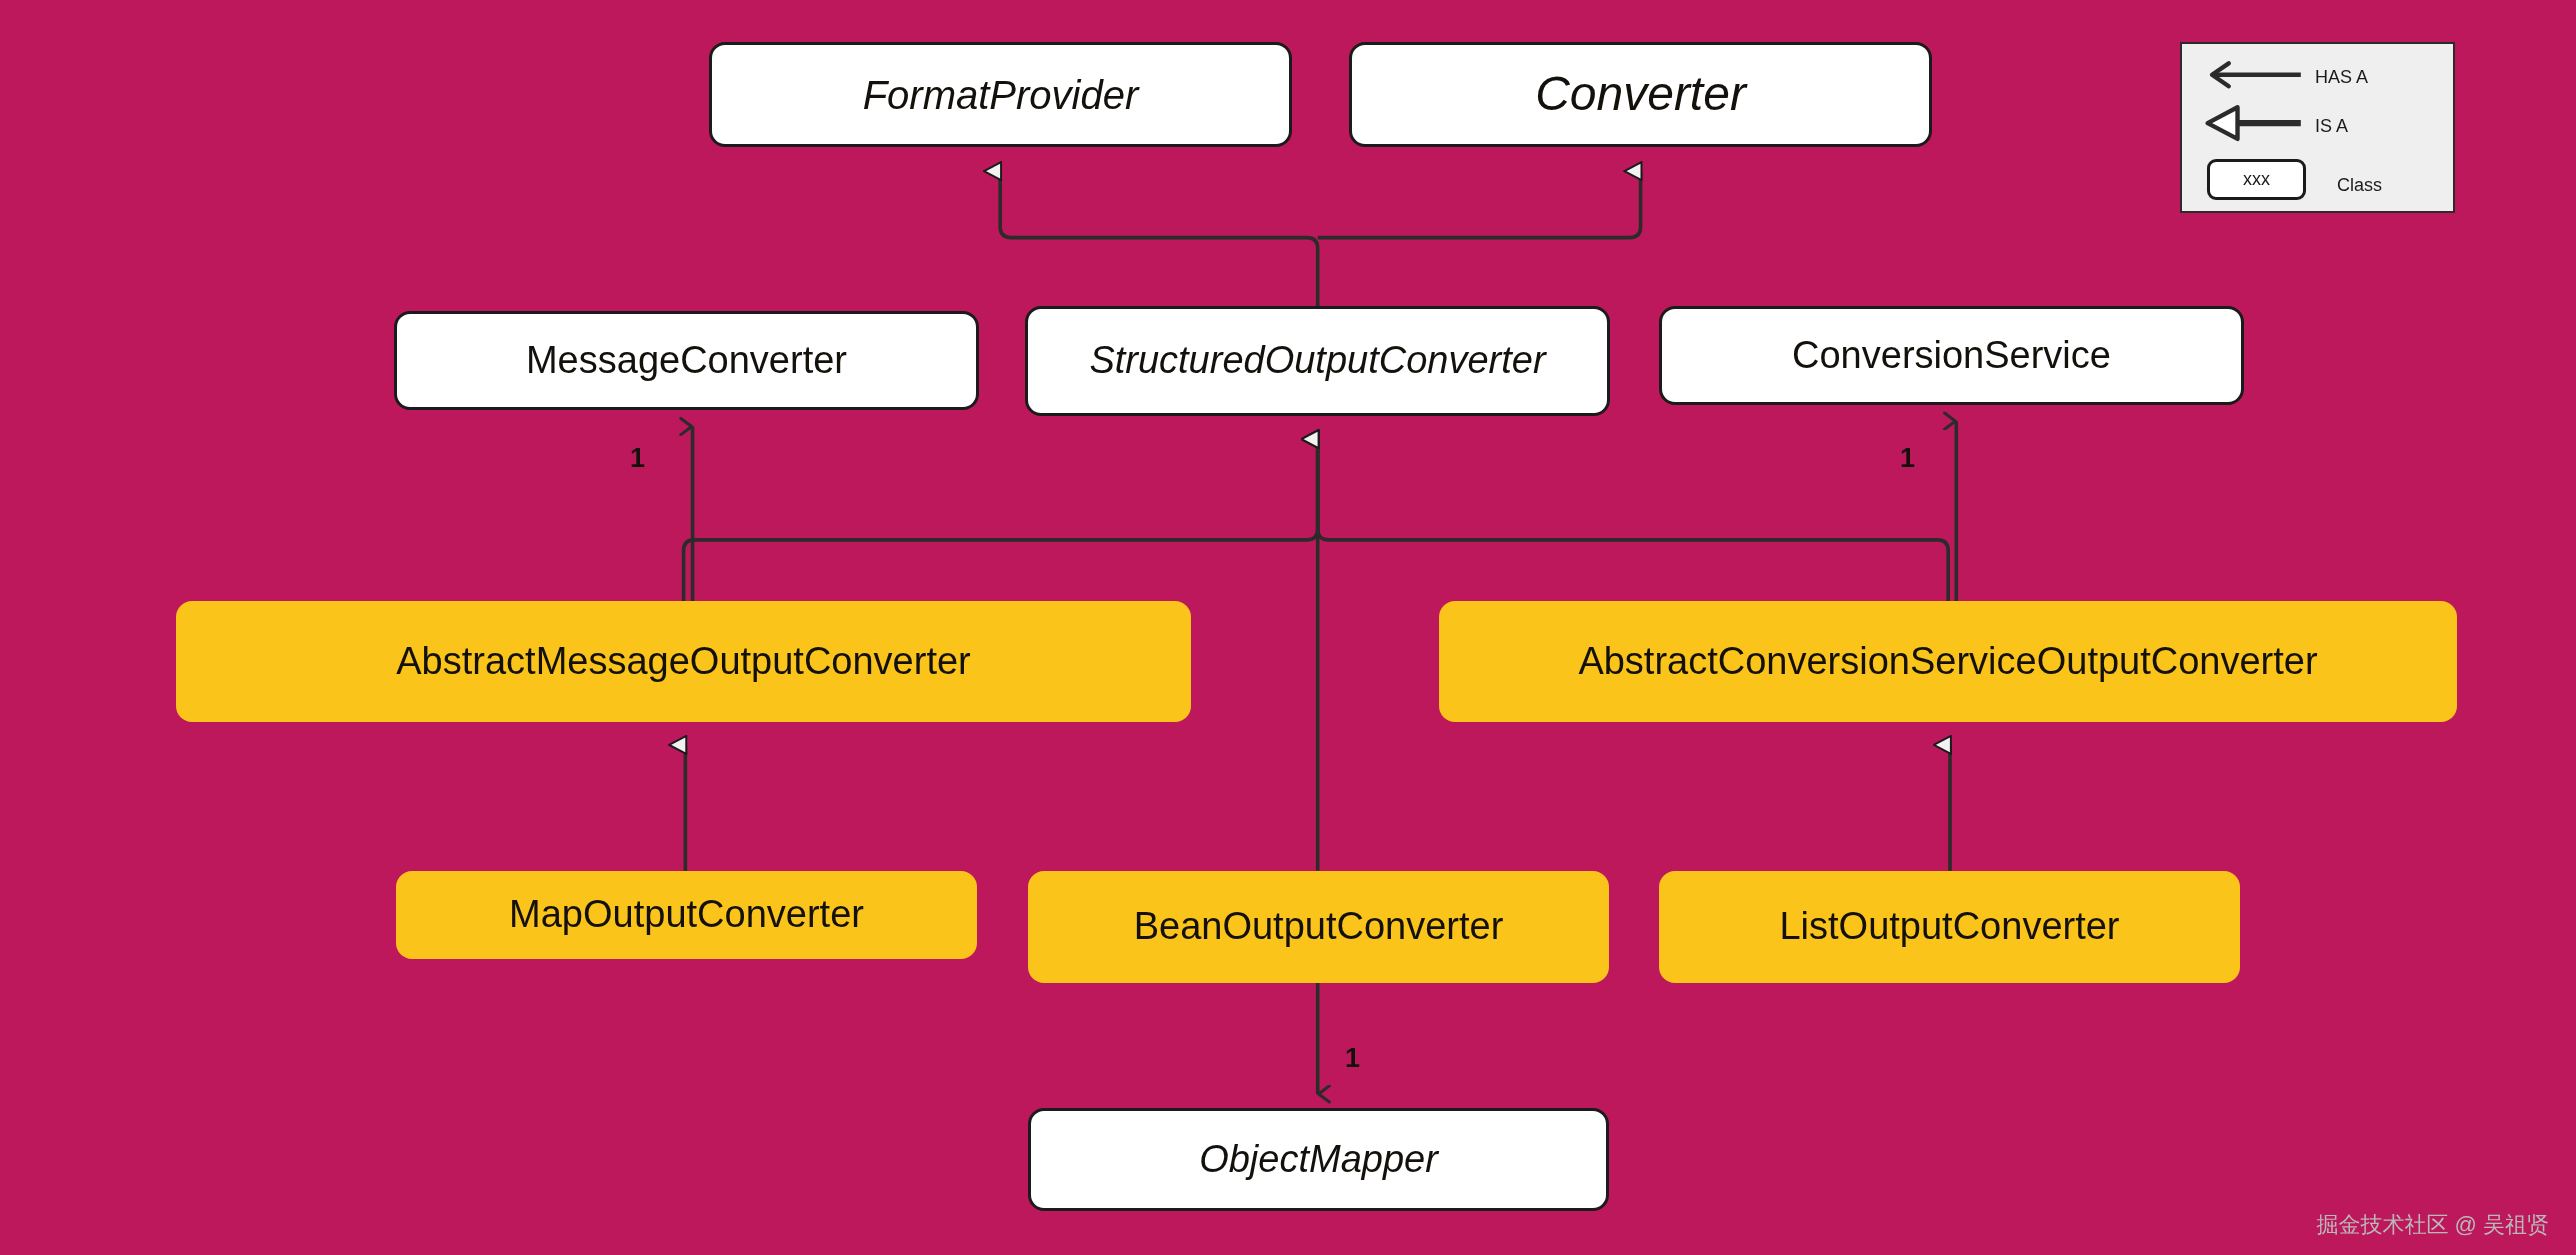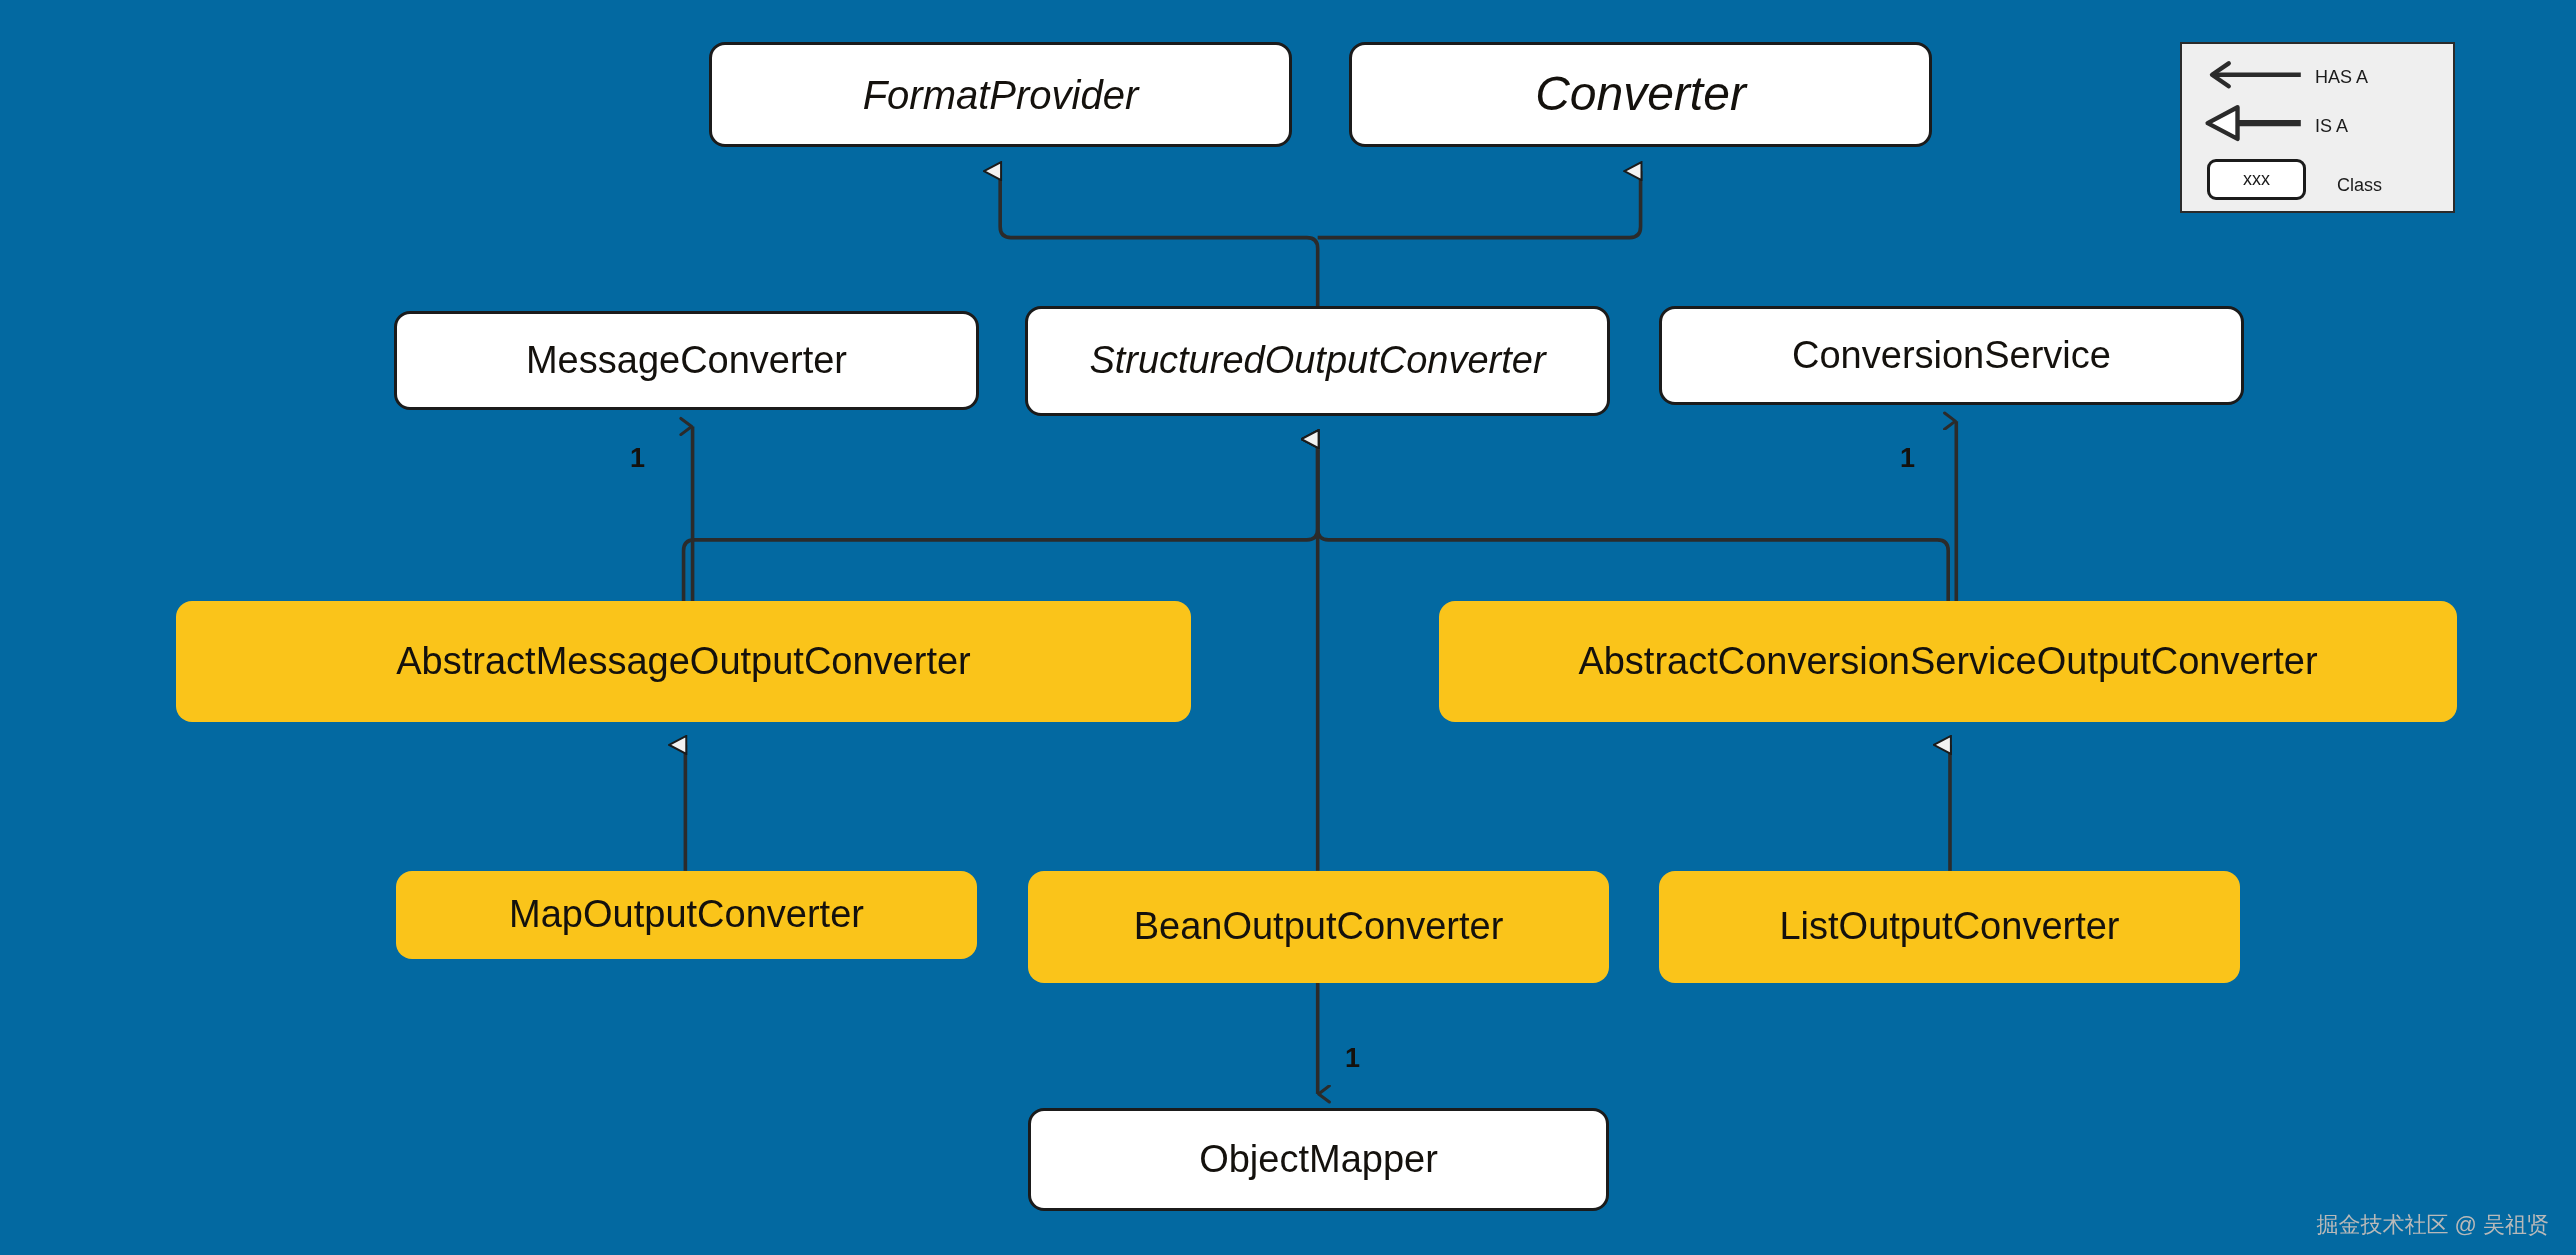--- a/index.html
+++ b/index.html
@@ -7,21 +7,21 @@
     padding: 0;
     background: #ffffff;
   }
   body {
     font-family: "Liberation Sans", sans-serif;
   }
   #stage {
     position: relative;
     width: 2576px;
     height: 1256px;
-    background: #0369a1;
+    background: #be185d;
     overflow: hidden;
   }
   svg.edges {
     position: absolute;
     left: 0;
     top: 0;
     width: 2576px;
     height: 1256px;
     pointer-events: none;
   }
@@ -61,21 +61,21 @@
   #n-structuredoutputconverter { left: 1025px; top: 306px; width: 585px; height: 110px; font-size: 38px; }
   #n-conversionservice { left: 1659px; top: 306px; width: 585px; height: 99px; font-size: 38px; }
 
   #n-abstractmessageoutputconverter { left: 176px; top: 601px; width: 1015px; height: 121px; font-size: 38px; }
   #n-abstractconversionserviceoutputconverter { left: 1439px; top: 601px; width: 1018px; height: 121px; font-size: 38px; }
 
   #n-mapoutputconverter  { left: 396px; top: 871px; width: 581px; height: 88px; font-size: 38px; }
   #n-beanoutputconverter { left: 1028px; top: 871px; width: 581px; height: 112px; font-size: 38px; }
   #n-listoutputconverter { left: 1659px; top: 871px; width: 581px; height: 112px; font-size: 38px; }
 
-  #n-objectmapper { left: 1028px; top: 1108px; width: 581px; height: 103px; font-size: 38px; }
+  #n-objectmapper { left: 1028px; top: 1108px; width: 581px; height: 103px; font-size: 38px; font-style: italic; }
 
   
   .mult {
     position: absolute;
     font-size: 27px;
     font-weight: bold;
     color: #14110d;
   }
   #mult-messageconverter { left: 630px; top: 443px; }
   #mult-conversionservice { left: 1900px; top: 443px; }

